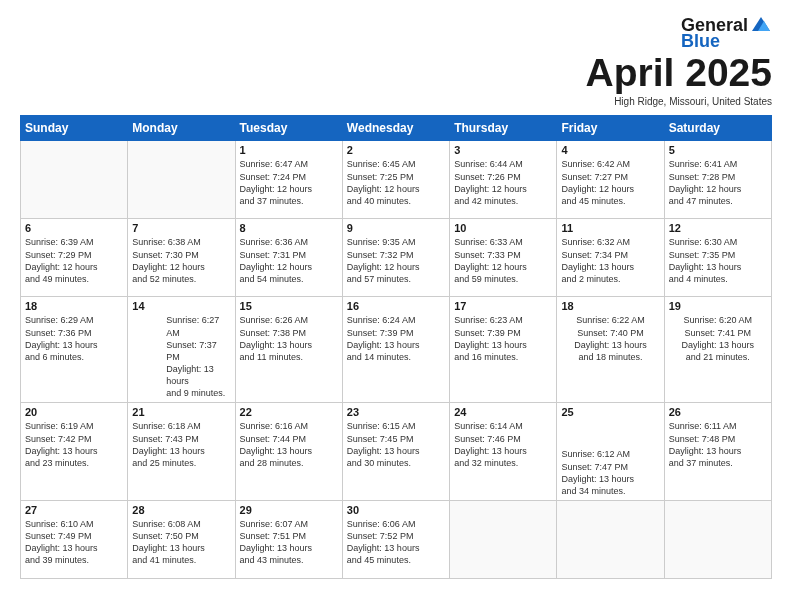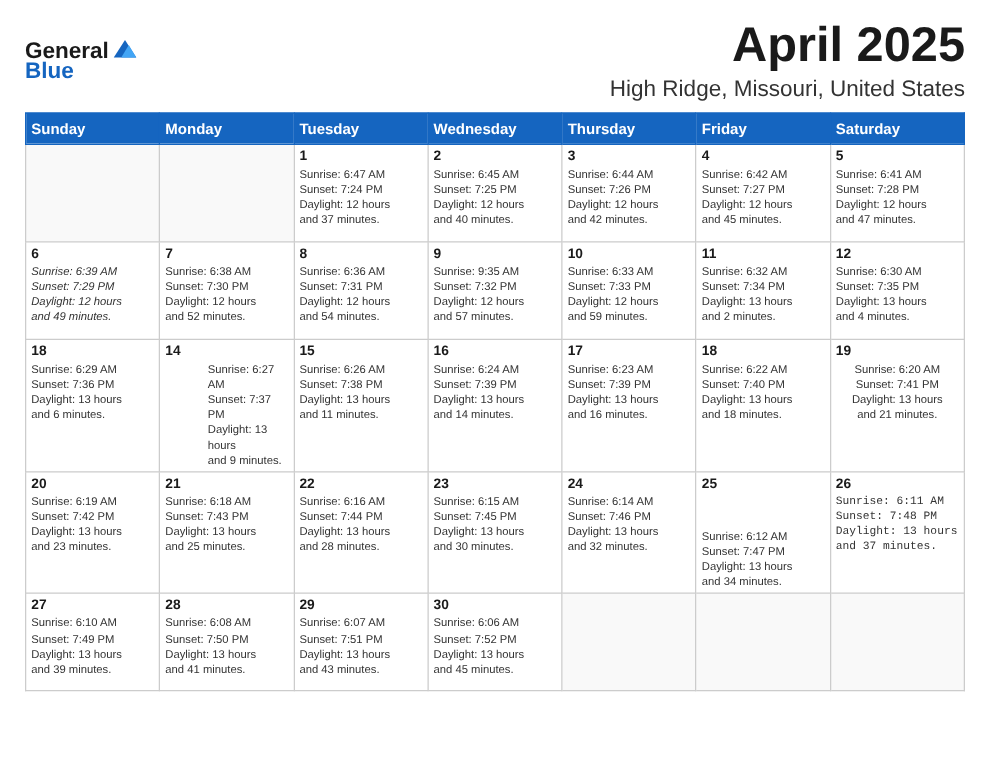--- a/index.html
+++ b/index.html
@@ -11,23 +11,24 @@
       overflow: hidden;
     }
     .page {
       width: 792px;
       height: 612px;
       background: #fff;
       padding: 16px 20px 12px 20px;
     }
     .header-row {
       display: flex;
-      align-items: center;
+      align-items: flex-end;
       justify-content: space-between;
       margin-bottom: 8px;
+      flex-direction: column;
     }
     .logo-area {
       display: flex;
       align-items: center;
     }
     .logo-text {
       font-size: 18px;
       font-weight: bold;
       line-height: 1.1;
     }
@@ -46,21 +47,21 @@
     .title-area {
       text-align: right;
     }
     .calendar-title {
       font-size: 39px;
       font-weight: bold;
       color: #1a1a1a;
       line-height: 1.1;
     }
     .calendar-subtitle {
-      font-size: 18px;
+      font-size: 10px;
       color: #333;
       margin-top: 2px;
     }
     .calendar-table {
       width: 100%;
       border-collapse: collapse;
       table-layout: fixed;
       border-radius: 20px;
     }
     .calendar-table th {
@@ -168,21 +169,21 @@
             <span class="day-num">5</span>
             <div class="day-info" style="white-space: pre-line;">Sunrise: 6:41 AM
 Sunset: 7:28 PM
 Daylight: 12 hours
 and 47 minutes.</div>
           </td>
         </tr>
         <tr>
           <td>
             <span class="day-num">6</span>
-            <div class="day-info" style="white-space: pre-line; font-style: italic;">Sunrise: 6:39 AM
+            <div class="day-info" style="white-space: pre-line;">Sunrise: 6:39 AM
 Sunset: 7:29 PM
 Daylight: 12 hours
 and 49 minutes.</div>
           </td>
           <td>
             <span class="day-num">7</span>
             <div class="day-info" style="white-space: pre-line;">Sunrise: 6:38 AM
 Sunset: 7:30 PM
 Daylight: 12 hours
 and 52 minutes.</div>
@@ -254,21 +255,21 @@
           </td>
           <td>
             <span class="day-num">17</span>
             <div class="day-info" style="white-space: pre-line;">Sunrise: 6:23 AM
 Sunset: 7:39 PM
 Daylight: 13 hours
 and 16 minutes.</div>
           </td>
           <td>
             <span class="day-num">18</span>
-            <div class="day-info" style="white-space: pre-line;">Sunrise: 6:22 AM
+            <div class="day-info" style="white-space: pre-line; text-align: center;">Sunrise: 6:22 AM
 Sunset: 7:40 PM
 Daylight: 13 hours
 and 18 minutes.</div>
           </td>
           <td>
             <span class="day-num">19</span>
             <div class="day-info" style="white-space: pre-line; text-align: center;">Sunrise: 6:20 AM
 Sunset: 7:41 PM
 Daylight: 13 hours
 and 21 minutes.</div>
@@ -312,21 +313,21 @@
           </td>
           <td>
             <span class="day-num">25</span>
             <div class="day-info" style="white-space: pre-line; margin-top: 30px;">Sunrise: 6:12 AM
 Sunset: 7:47 PM
 Daylight: 13 hours
 and 34 minutes.</div>
           </td>
           <td>
             <span class="day-num">26</span>
-            <div class="day-info" style="white-space: pre-line; font-family: Liberation Mono, monospace;">Sunrise: 6:11 AM
+            <div class="day-info" style="white-space: pre-line;">Sunrise: 6:11 AM
 Sunset: 7:48 PM
 Daylight: 13 hours
 and 37 minutes.</div>
           </td>
         </tr>
         <tr>
           <td>
             <span class="day-num">27</span>
             <div class="day-info" style="white-space: pre-line;">Sunrise: 6:10 AM
 Sunset: 7:49 PM

